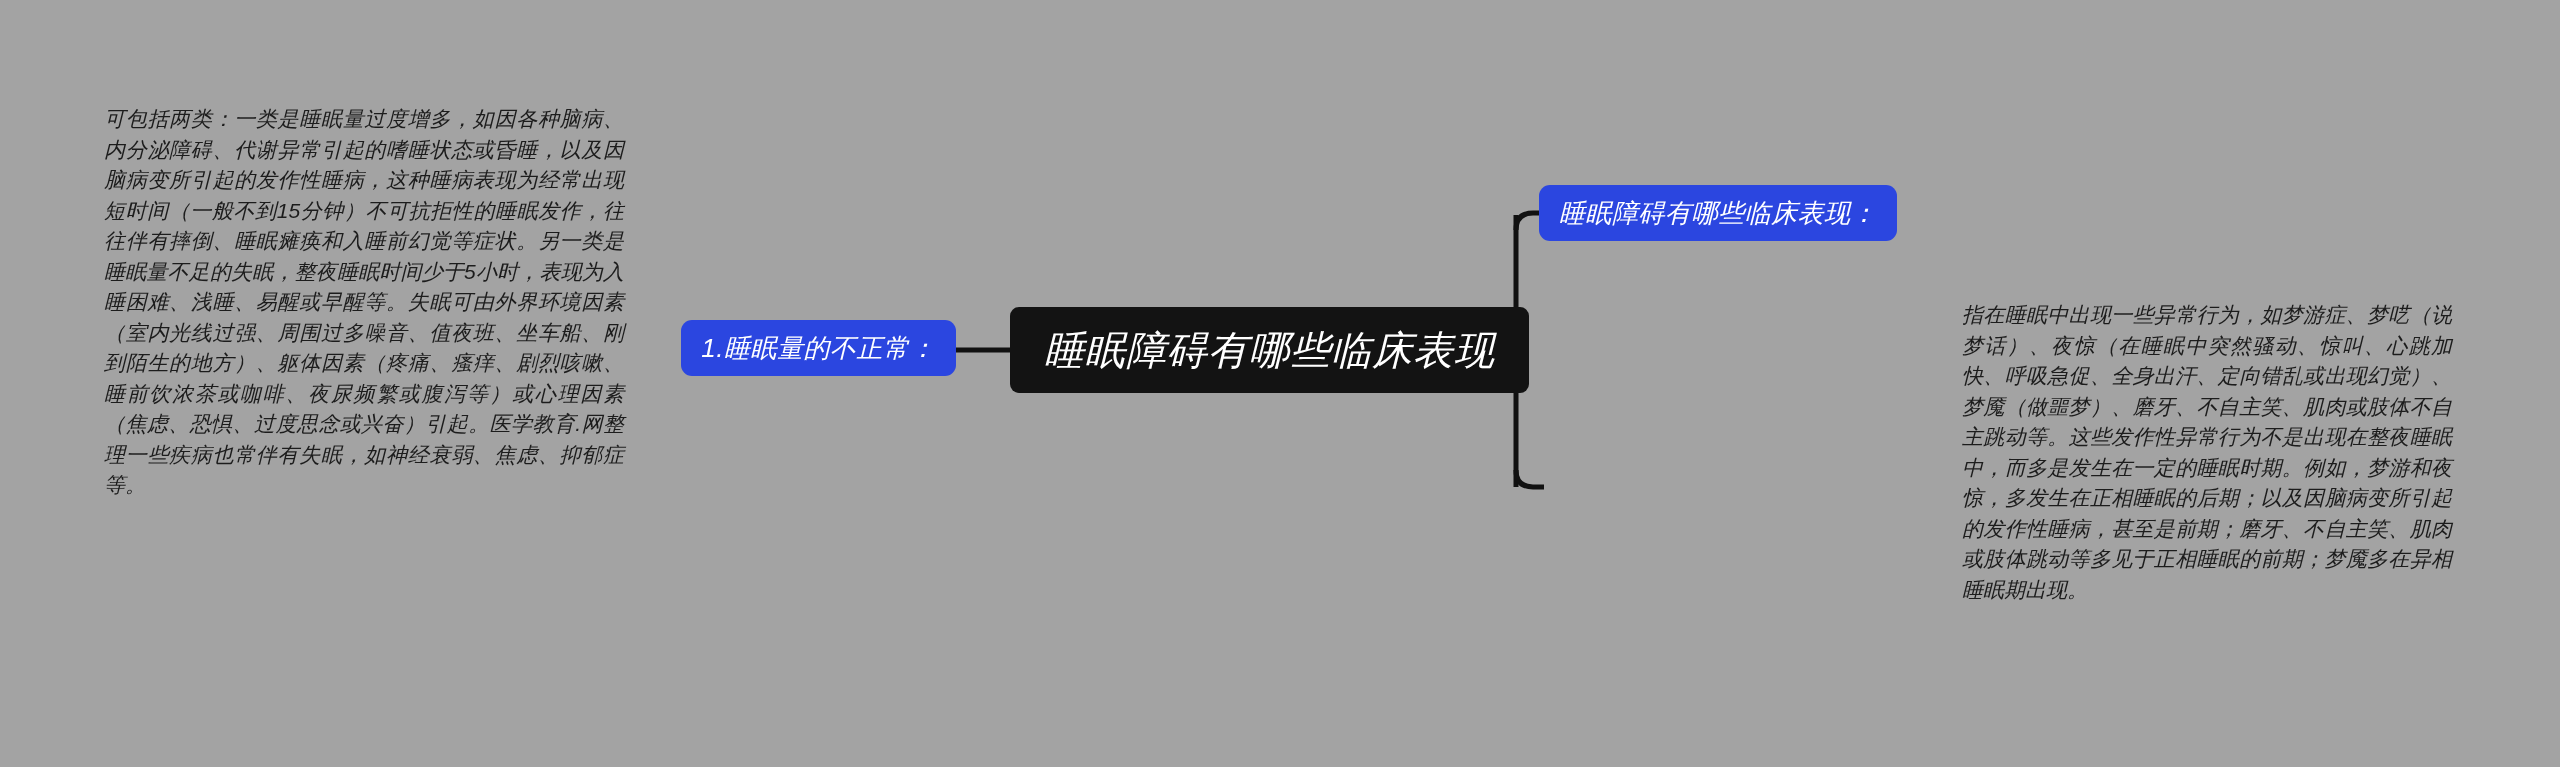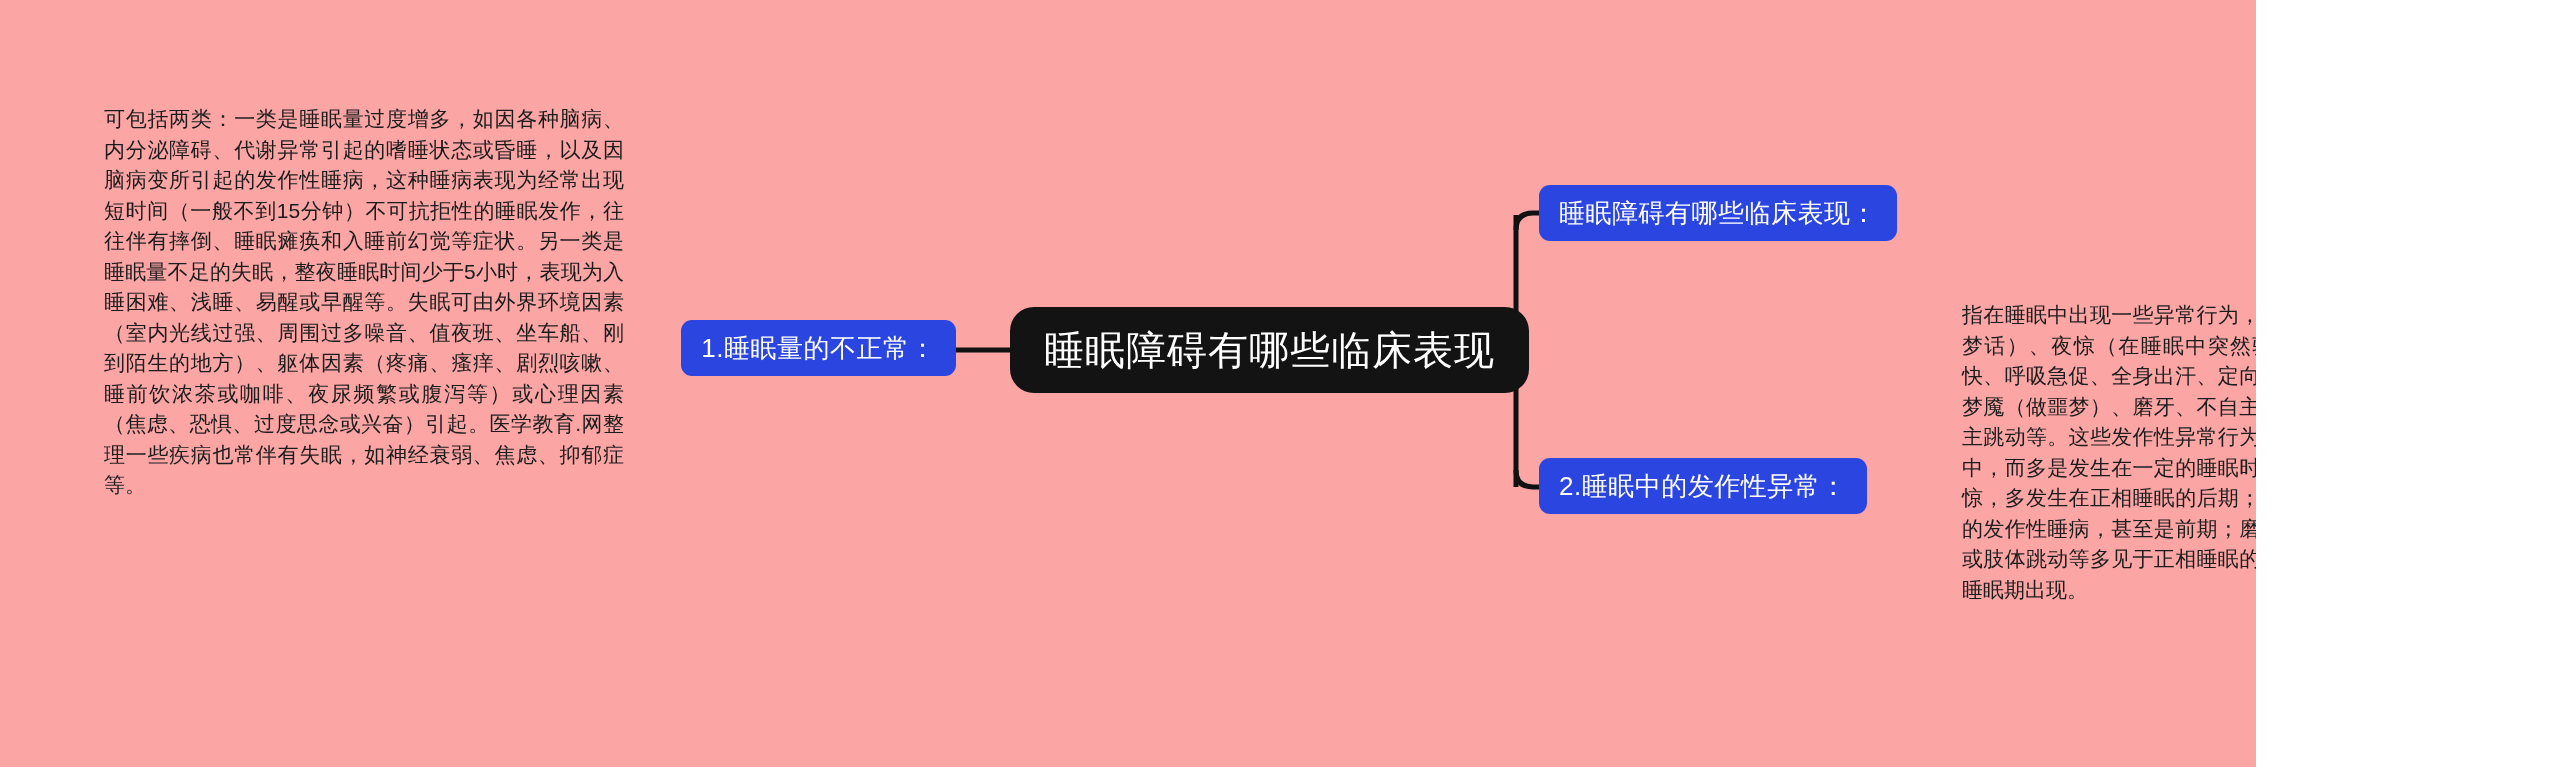--- a/index.html
+++ b/index.html
@@ -6,24 +6,25 @@
     margin: 0;
     padding: 0;
     background: #ffffff;
   }
   body {
     font-family: "Liberation Sans", "DejaVu Sans", sans-serif;
     color: #1a1a1a;
   }
   #canvas {
     position: relative;
-    width: 2256px;
+    width: 2560px;
     height: 767px;
-    background: #fca5a5;
+    background: #a3a3a3;
     overflow: hidden;
+    font-style: italic;
   }
   
   #connectors {
     position: absolute;
     left: 0;
     top: 0;
     width: 2560px;
     height: 767px;
     pointer-events: none;
   }
@@ -54,21 +55,21 @@
     position: absolute;
     display: flex;
     align-items: center;
     justify-content: center;
     box-sizing: border-box;
     white-space: nowrap;
   }
   .node-center {
     background: #131313;
     color: #ffffff;
-    border-radius: 24px;
+    border-radius: 9px;
     font-size: 40px;
     padding: 0 34px;
     height: 86px;
     left: 1010px;
     top: 307px;
     letter-spacing: 1px;
   }
   .node-blue {
     background: #2b46e0;
     color: #ffffff;
@@ -112,15 +113,14 @@
   <div class="para" id="para-left">可包括两类：一类是睡眠量过度增多，如因各种脑病、内分泌障碍、代谢异常引起的嗜睡状态或昏睡，以及因脑病变所引起的发作性睡病，这种睡病表现为经常出现短时间（一般不到15分钟）不可抗拒性的睡眠发作，往往伴有摔倒、睡眠瘫痪和入睡前幻觉等症状。另一类是睡眠量不足的失眠，整夜睡眠时间少于5小时，表现为入睡困难、浅睡、易醒或早醒等。失眠可由外界环境因素（室内光线过强、周围过多噪音、值夜班、坐车船、刚到陌生的地方）、躯体因素（疼痛、瘙痒、剧烈咳嗽、睡前饮浓茶或咖啡、夜尿频繁或腹泻等）或心理因素（焦虑、恐惧、过度思念或兴奋）引起。医学教育.网整理一些疾病也常伴有失眠，如神经衰弱、焦虑、抑郁症等。</div>
 
   <div class="para" id="para-right">指在睡眠中出现一些异常行为，如梦游症、梦呓（说梦话）、夜惊（在睡眠中突然骚动、惊叫、心跳加快、呼吸急促、全身出汗、定向错乱或出现幻觉）、梦魇（做噩梦）、磨牙、不自主笑、肌肉或肢体不自主跳动等。这些发作性异常行为不是出现在整夜睡眠中，而多是发生在一定的睡眠时期。例如，梦游和夜惊，多发生在正相睡眠的后期；以及因脑病变所引起的发作性睡病，甚至是前期；磨牙、不自主笑、肌肉或肢体跳动等多见于正相睡眠的前期；梦魇多在异相睡眠期出现。</div>
 
   <div class="node node-center">睡眠障碍有哪些临床表现</div>
 
   <div class="node node-blue" id="node-top-right">睡眠障碍有哪些临床表现：</div>
 
   <div class="node node-blue" id="node-left" style="left: 633.312px; margin-left: 48px;">1.睡眠量的不正常：</div>
 
-  <div class="node node-blue" id="node-bottom-right">2.睡眠中的发作性异常：</div>
 
 </div>
 
 </body></html>

